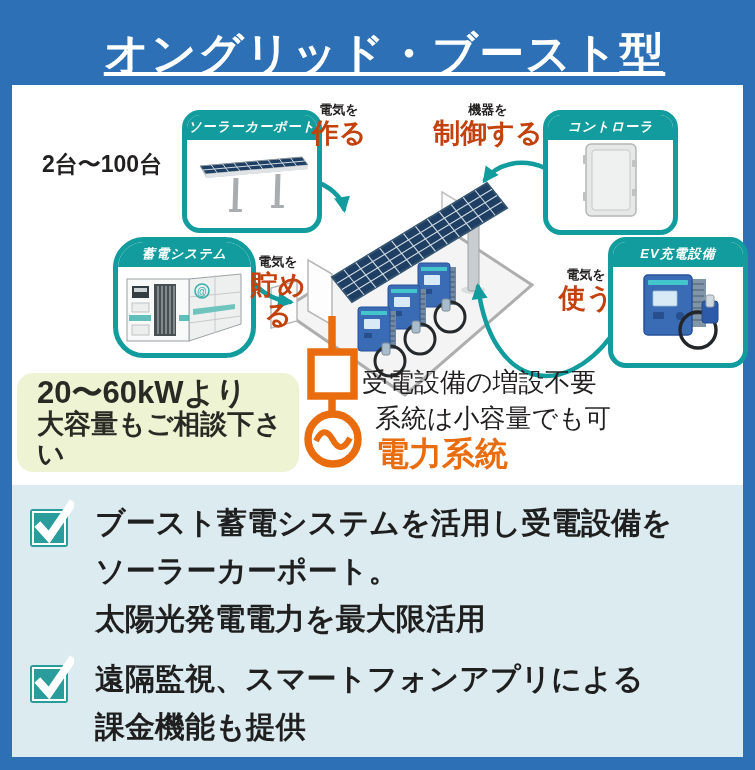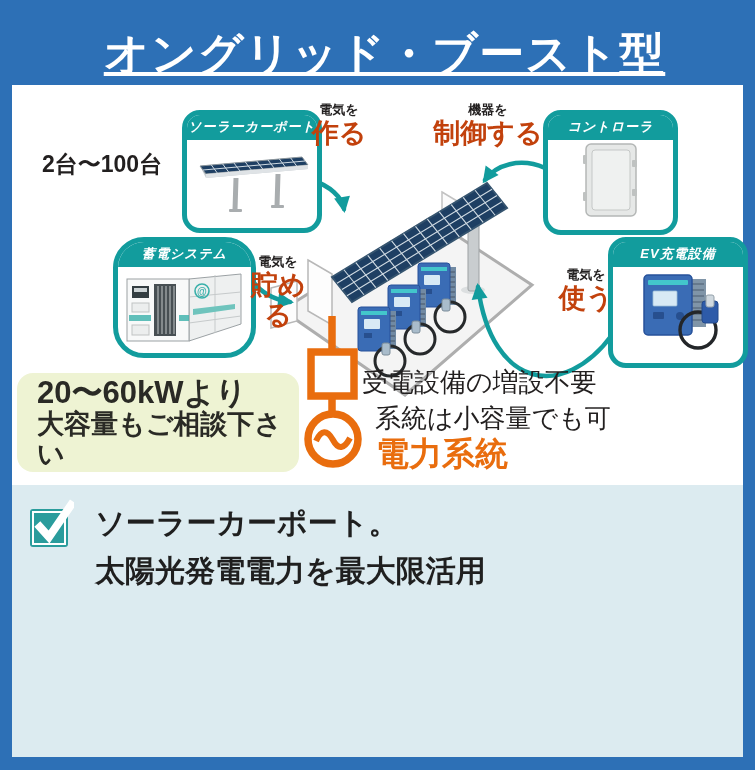--- a/index.html
+++ b/index.html
@@ -228,20 +228,32 @@
 
   <div class="footer">
 
     <div class="feature feature-1">
       <svg class="check" width="46" height="52" viewBox="0 0 46 52">
         <rect x="2" y="12" width="38" height="38" rx="3" fill="#2a9c9c"></rect>
         <rect x="5" y="15" width="32" height="32" fill="none" stroke="#ffffff" stroke-width="2"></rect>
         <polyline points="12,30 21,40 43,8" fill="none" stroke="#ffffff" stroke-width="8" stroke-linecap="square"></polyline>
       </svg>
       <div class="feature-text">
+        <div>ブースト蓄電システムを活用し受電設備を</div>
         <div>ソーラーカーポート。</div>
         <div>太陽光発電電力を最大限活用</div>
       </div>
     </div>
 
+    <div class="feature feature-2">
+      <svg class="check" width="46" height="52" viewBox="0 0 46 52">
+        <rect x="2" y="12" width="38" height="38" rx="3" fill="#2a9c9c"></rect>
+        <rect x="5" y="15" width="32" height="32" fill="none" stroke="#ffffff" stroke-width="2"></rect>
+        <polyline points="12,30 21,40 43,8" fill="none" stroke="#ffffff" stroke-width="8" stroke-linecap="square"></polyline>
+      </svg>
+      <div class="feature-text">
+        <div>遠隔監視、スマートフォンアプリによる</div>
+        <div>課金機能も提供</div>
+      </div>
+    </div>
 
   </div>
 </div>
 
 </body></html>

